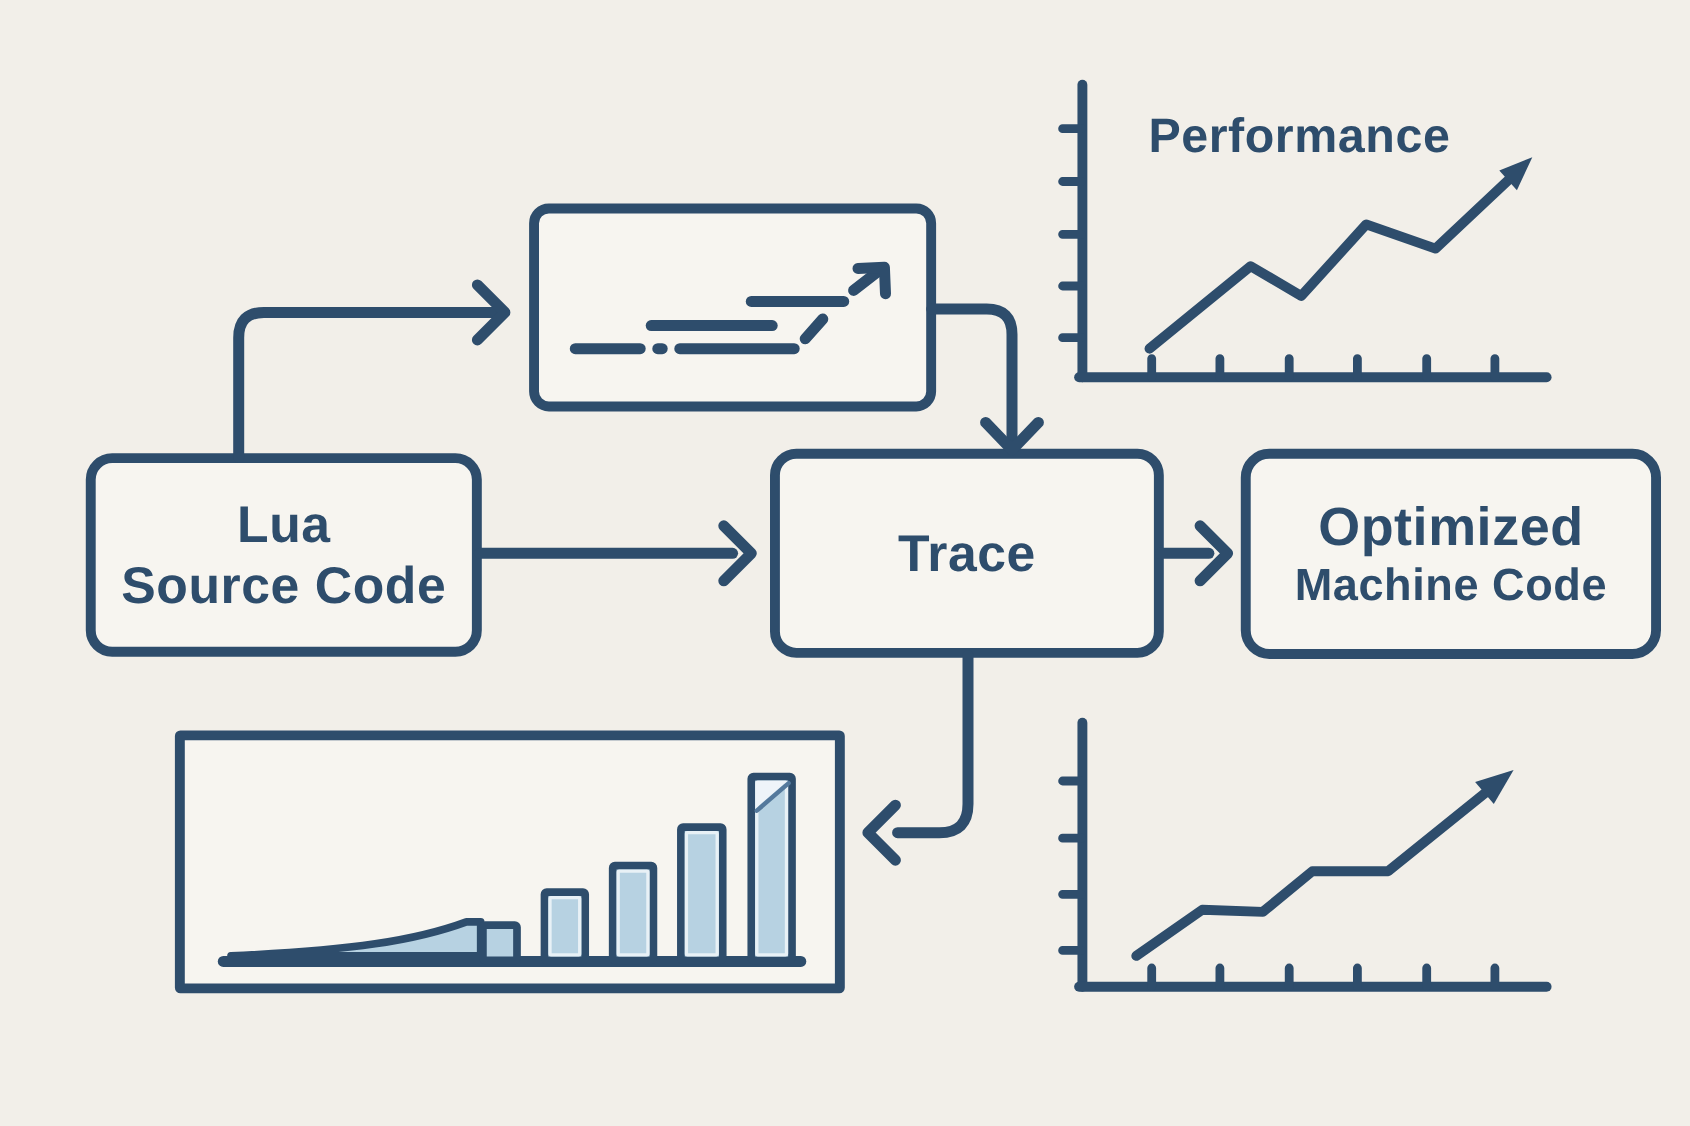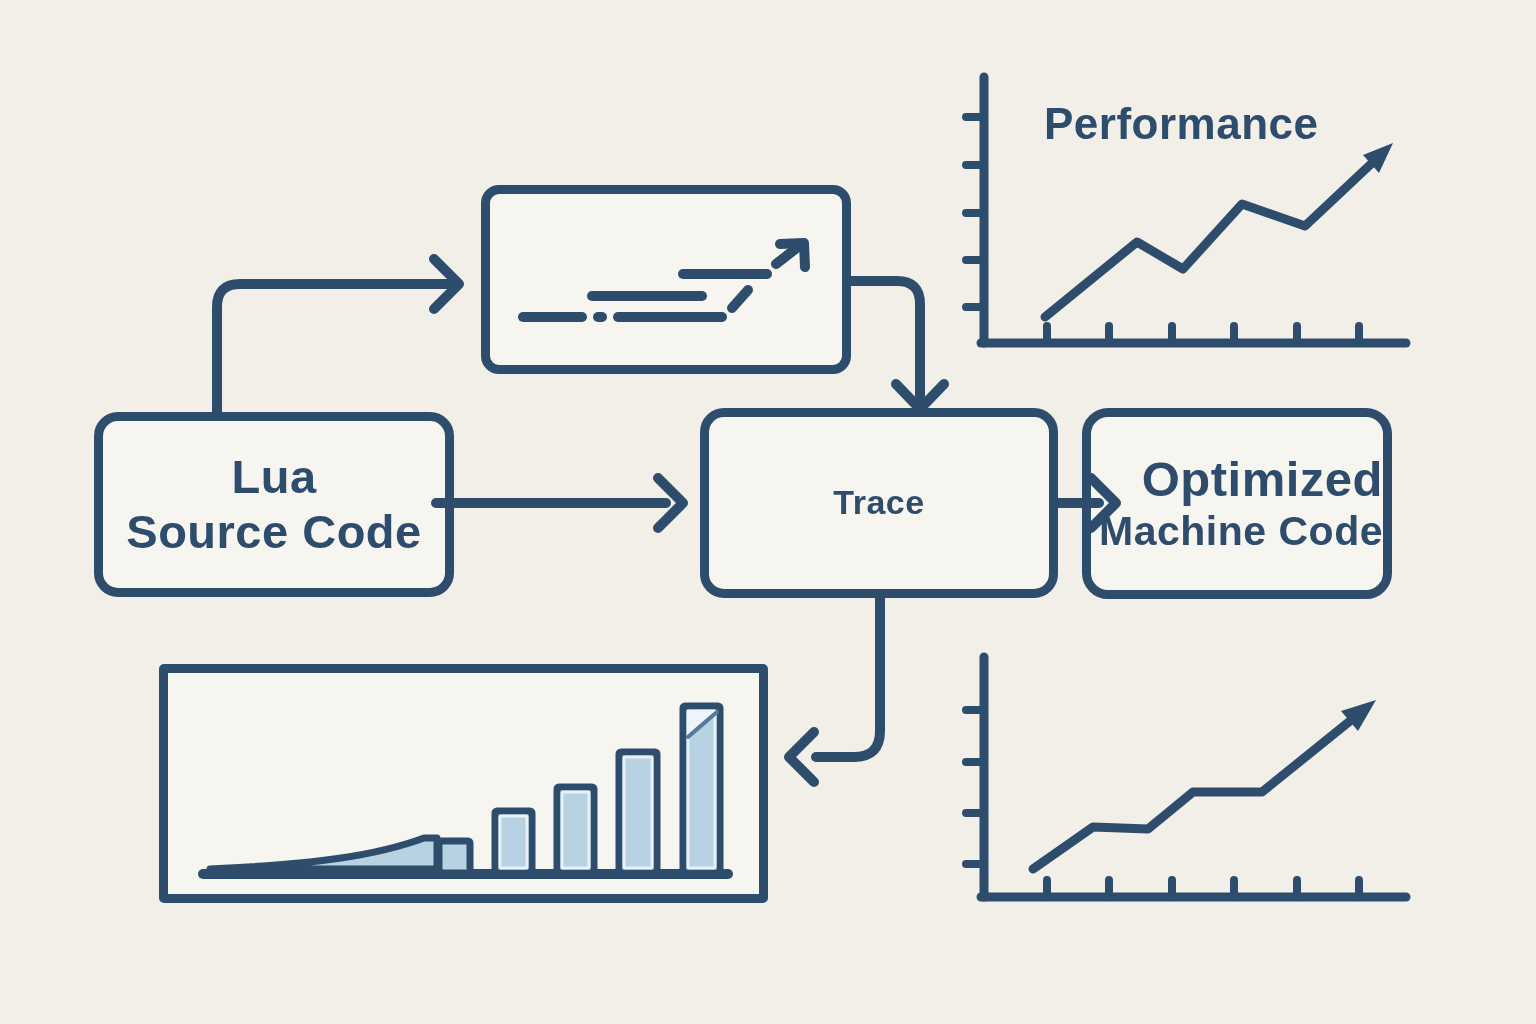--- a/index.html
+++ b/index.html
@@ -27,23 +27,23 @@
     background:var(--box_fill);
     color:var(--ink);
     display:flex;flex-direction:column;
     align-items:center;justify-content:center;
     text-align:center;
     font-weight:700;
     line-height:1.17;
     letter-spacing:0.5px;
   }
   .node .l1,.node .l2{display:block;}
-  #node-lua{left:78px;top:412px;width:360px;height:185px;font-size:47px;margin-left:16px;}
-  #node-trace{left:700px;top:408px;width:358px;height:190px;font-size:34px;}
-  #node-optimized{left:1082px;top:408px;width:310px;height:191px;border-radius:26px;align-items:flex-end;}
+  #node-lua{left:78px;top:412px;width:360px;height:185px;font-size:47px;}
+  #node-trace{left:700px;top:408px;width:358px;height:190px;font-size:47px;}
+  #node-optimized{left:1128px;top:408px;width:382px;height:191px;border-radius:26px;}
   #node-optimized .l1{font-size:49px;}
   #node-optimized .l2{font-size:41px;}
   #node-jit{left:481px;top:185px;width:370px;height:189px;border-radius:18px;}
   #bar-panel{
     position:absolute;box-sizing:border-box;
     left:159px;top:664px;width:609px;height:239px;
     border:9px solid var(--ink);border-radius:5px;
     background:var(--box_fill);
   }
   .floating-label{

